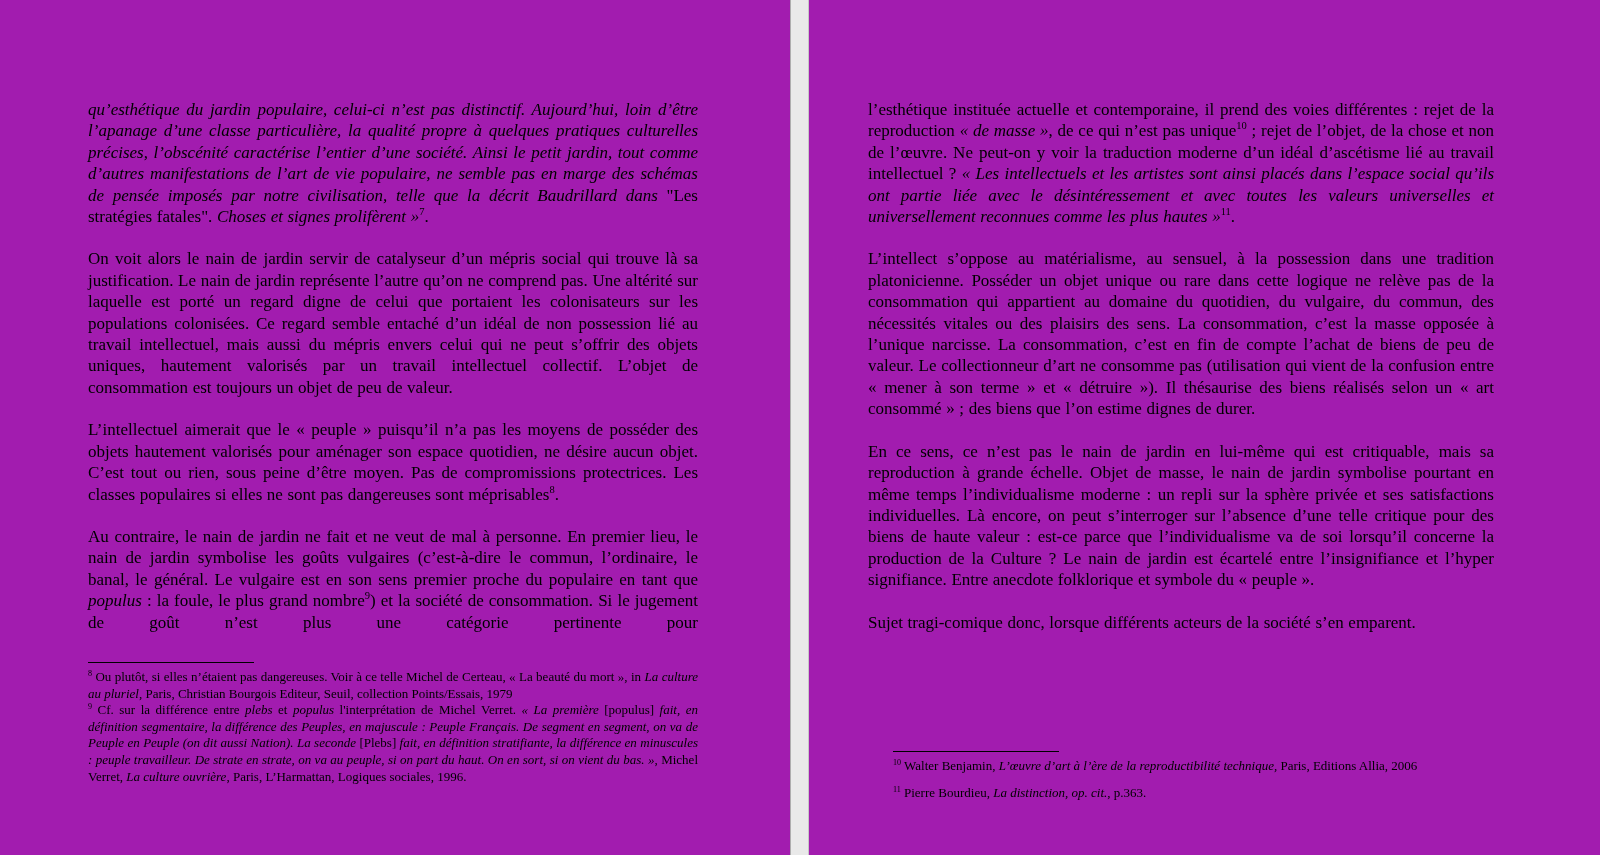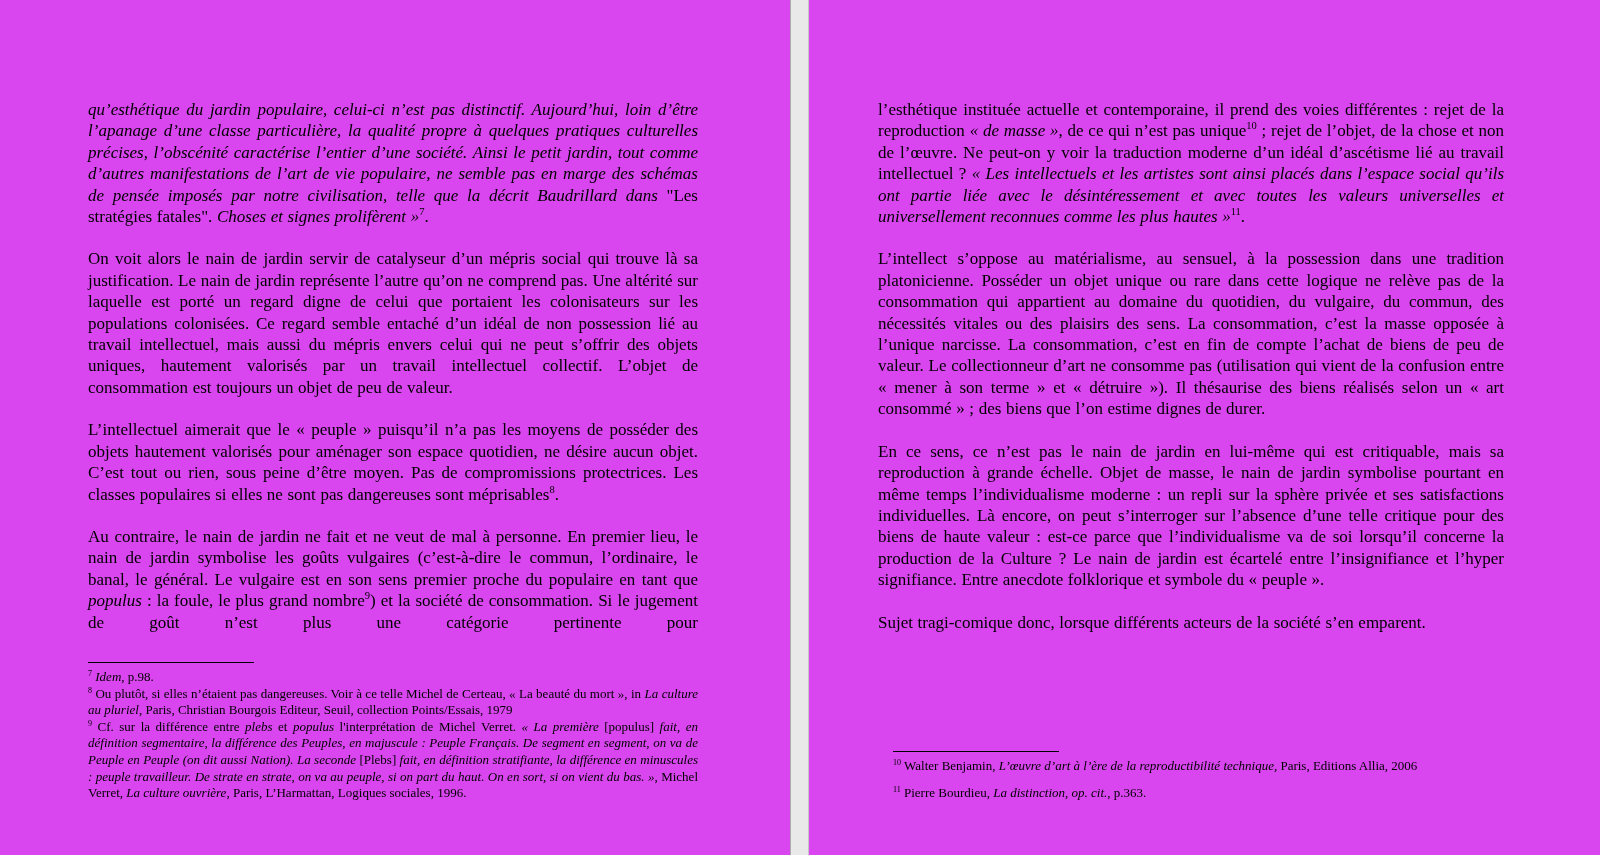--- a/index.html
+++ b/index.html
@@ -2,32 +2,32 @@
 <html lang="fr"><head>
 <meta charset="utf-8">
 <style>
   html, body { margin: 0; padding: 0; }
   body {
     width: 1600px; height: 855px; overflow: hidden;
     background: #ffffff; color: #000000;
     font-family: "Liberation Serif", "DejaVu Serif", serif;
   }
   .spread { display: flex; width: 1600px; height: 855px; }
-  .page { position: relative; background: #d946ef; height: 855px; }
+  .page { position: relative; background: #a21caf; height: 855px; }
   .page-left { width: 790px; }
   .page-right { flex: 1; }
   .gutter {
     width: 19px; height: 855px; box-sizing: border-box;
     background: #e9e9e9;
     border-left: 1px solid #adadad;
     border-right: 1px solid #c6c6c6;
   }
   .text-col { position: absolute; top: 99px; }
   .page-left  .text-col { left: 88px; width: 610px; }
-  .page-right .text-col { left: 69px; width: 626px; }
+  .page-right .text-col { left: 59px; width: 626px; }
   .body-text p {
     margin: 0 0 21px 0;
     font-size: 17px; line-height: 21.4px;
     text-align: justify;
     word-spacing: 0.02em;
   }
   .body-text p:last-child { margin-bottom: 12px; }
   
   .page-left .body-text p:last-child { text-align-last: justify; }
   sup { font-size: 62%; line-height: 0; vertical-align: super; }
@@ -56,21 +56,20 @@
       <div class="body-text">
           <p><i>qu’esthétique du jardin populaire, celui-ci n’est pas distinctif. Aujourd’hui, loin d’être l’apanage d’une classe particulière, la qualité propre à quelques pratiques culturelles précises, l’obscénité caractérise l’entier d’une société. Ainsi le petit jardin, tout comme d’autres manifestations de l’art de vie populaire, ne semble pas en marge des schémas de pensée imposés par notre civilisation, telle que la décrit Baudrillard dans </i><span>"Les stratégies fatales". </span><i>Choses et signes prolifèrent »</i><sup>7</sup><span>.</span></p>
           <p><span>On voit alors le nain de jardin servir de catalyseur d’un mépris social qui trouve là sa justification. Le nain de jardin représente l’autre qu’on ne comprend pas. Une altérité sur laquelle est porté un regard digne de celui que portaient les colonisateurs sur les populations colonisées. Ce regard semble entaché d’un idéal de non possession lié au travail intellectuel, mais aussi du mépris envers celui qui ne peut s’offrir des objets uniques, hautement valorisés par un travail intellectuel collectif. L’objet de consommation est toujours un objet de peu de valeur.</span></p>
           <p><span>L’intellectuel aimerait que le « peuple » puisqu’il n’a pas les moyens de posséder des objets hautement valorisés pour aménager son espace quotidien, ne désire aucun objet. C’est tout ou rien, sous peine d’être moyen. Pas de compromissions protectrices. Les classes populaires si elles ne sont pas dangereuses sont méprisables</span><sup>8</sup><span>.</span></p>
           <p><span>Au contraire, le nain de jardin ne fait et ne veut de mal à personne. En premier lieu, le nain de jardin symbolise les goûts vulgaires (c’est-à-dire le commun, l’ordinaire, le banal, le général. Le vulgaire est en son sens premier proche du populaire en tant que </span><i>populus</i><span> : la foule, le plus grand nombre</span><sup>9</sup><span>) et la société de consommation. Si le jugement de goût n’est plus une catégorie pertinente pour</span></p>
         </div>
     </div>
     <div class="footnote-block">
       <div class="fn-sep"></div>
       <div class="footnotes">
-          <p><sup>7</sup><i> Idem</i><span>, p.98.</span></p>
           <p><sup>8</sup><span> Ou plutôt, si elles n’étaient pas dangereuses. Voir à ce telle Michel de Certeau, « La beauté du mort », in </span><i>La culture au pluriel</i><span>, Paris, Christian Bourgois Editeur, Seuil, collection Points/Essais, 1979</span></p>
           <p><sup>9</sup><span> Cf. sur la différence entre </span><i>plebs</i><span> et </span><i>populus</i><span> l'interprétation de Michel Verret. </span><i>« La première </i><span>[populus] </span><i>fait, en définition segmentaire, la différence des Peuples, en majuscule : Peuple Français. De segment en segment, on va de Peuple en Peuple (on dit aussi Nation). La seconde </i><span>[Plebs] </span><i>fait, en définition stratifiante, la différence en minuscules : peuple travailleur. De strate en strate, on va au peuple, si on part du haut. On en sort, si on vient du bas. »</i><span>, Michel Verret, </span><i>La culture ouvrière</i><span>, Paris, L’Harmattan, Logiques sociales, 1996.</span></p>
         </div>
     </div>
   </div>
 
   <div class="gutter" style="background: rgb(233, 233, 233); border-left-color: rgb(173, 173, 173); border-right-color: rgb(198, 198, 198);"></div>
 
   <div class="page page-right">
     <div class="text-col">

